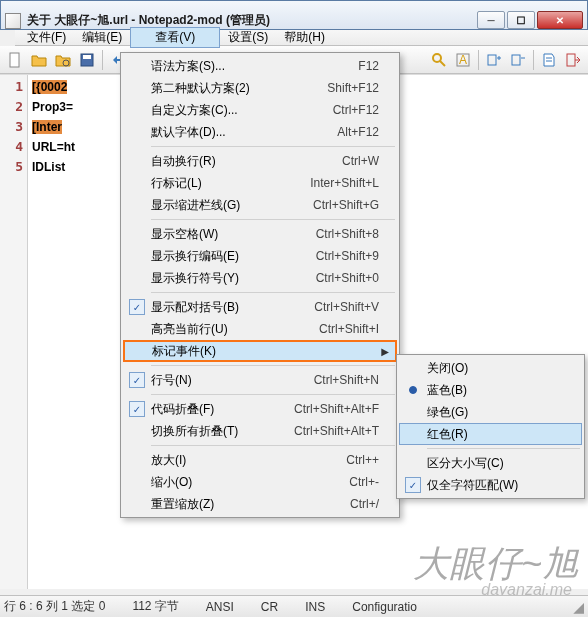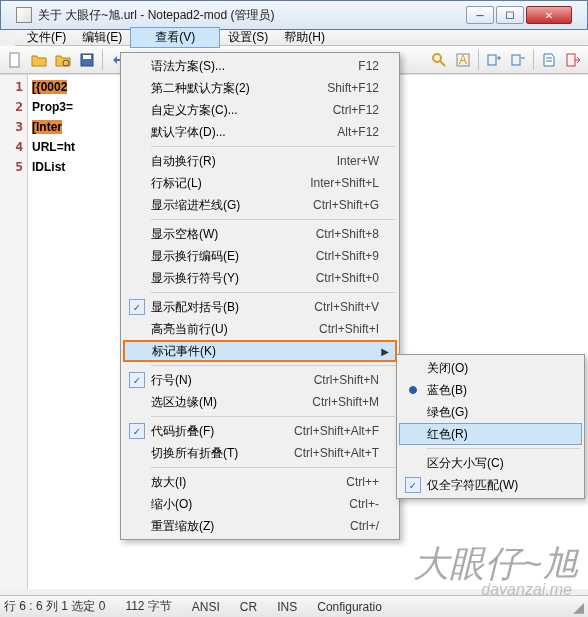--- a/index.html
+++ b/index.html
@@ -1,18 +1,18 @@
 <!DOCTYPE html>
 <html><head>
 <meta charset="utf-8">
 <style>
 * { margin: 0; padding: 0; box-sizing: border-box; font-family: "Microsoft YaHei", "SimSun", Tahoma, sans-serif; font-size: 12px; }
 body { width: 588px; height: 617px; background: #f0f0f0; position: relative; overflow: hidden; }
 
-.titlebar { height: 30px; background: linear-gradient(#f3f7fb, #dde6f2); border: 1px solid #5a7ba3; display: flex; align-items: center; padding: 0 15px; }
+.titlebar { height: 30px; background: linear-gradient(#f3f7fb, #dde6f2); border: 1px solid #5a7ba3; display: flex; align-items: flex-end; padding: 0 4px; font-weight: bold; }
 .app-icon { width: 16px; height: 16px; background: linear-gradient(135deg,#fff,#e0e0e0); border:1px solid #888; margin-right: 6px; }
 .title-text { flex: 1; color: #1a1a1a; }
 .win-btns { display: flex; gap: 2px; }
 .win-btn { width: 28px; height: 18px; background: linear-gradient(#fcfcfc,#e0e7f1); border: 1px solid #8a9bb0; border-radius: 2px; display:flex; align-items:center; justify-content:center; font-size:10px; }
 .win-btn.close { width: 46px; background: linear-gradient(#e9a3a0,#c9302c); color:#fff; border-color:#8b2c28; }
 
 .menubar { height: 16px; background: linear-gradient(#f7f7f7,#ececec); border-bottom: 1px solid #c0c0c0; display:flex; align-items:center; padding: 0 4px; margin-left: 15px; }
 .menu-item { padding: 2px 8px; cursor: default; }
 .menu-item.active { background: #cde6f7; border: 1px solid #7da2ce; padding: 1px 24px; }
 
@@ -36,21 +36,21 @@
 .dd-sep { height:1px; background:#d0d0d0; margin: 3px 2px 3px 28px; }
 .dd-check { position:absolute; left:6px; width:16px; height:16px; border:1px solid #7da2ce; background:#e6f0fa; display:flex; align-items:center; justify-content:center; font-size:10px; color:#2a5ca8; }
 .dd-arrow { position:absolute; right:6px; font-size:10px; color:#333; }
 
 .submenu { position:absolute; left:396px; top:354px; width:189px; background:#f0f0f0; border:1px solid #979797; box-shadow: 3px 3px 6px rgba(0,0,0,0.25); padding:2px; z-index:11; }
 .sm-item { height:22px; display:flex; align-items:center; padding: 0 8px 0 28px; position:relative; }
 .sm-item.hover { background:#cde6f7; border:1px solid #7da2ce; padding: 0 7px 0 27px; }
 .sm-radio { position:absolute; left:10px; width:8px; height:8px; border-radius:50%; background:#2a5ca8; border:1px solid #2a5ca8; }
 .sm-check { position:absolute; left:6px; width:16px; height:16px; border:1px solid #7da2ce; background:#e6f0fa; display:flex; align-items:center; justify-content:center; font-size:10px; color:#2a5ca8;}
 
-.statusbar { position:absolute; bottom:0; left:0; right:0; height:22px; background:linear-gradient(#f7f7f7,#e6e6e6); border-top:1px solid #c0c0c0; display:flex; align-items:center; padding:0 4px; gap:20px; color:#333; }
+.statusbar { position:absolute; bottom:0; left:0; right:0; height:22px; background:linear-gradient(#f7f7f7,#e6e6e6); border-top:1px solid #c0c0c0; display:flex; align-items:center; padding:0 4px; gap:27px; color:#333; }
 .statusbar .grip { margin-left:auto; color:#999; font-size:14px; }
 
 .watermark { position:absolute; right:10px; bottom:28px; font-size:36px; font-style:italic; color:#888; pointer-events:none; opacity:0.7; font-family:Liberation Sans, sans-serif; }
 .watermark-sub { position:absolute; right:16px; bottom:18px; font-size:16px; font-style:italic; color:#999; pointer-events:none; opacity:0.6; }
 </style>
 </head>
 <body>
 
 <div class="titlebar">
   <div class="app-icon"></div>
@@ -170,21 +170,21 @@
       <span>自定义方案(C)...</span>
       <span class="shortcut">Ctrl+F12</span>
     </div>
     <div class="dd-item">
       <span>默认字体(D)...</span>
       <span class="shortcut">Alt+F12</span>
     </div>
     <div class="dd-sep"></div>
     <div class="dd-item">
       <span>自动换行(R)</span>
-      <span class="shortcut">Inter+W</span>
+      <span class="shortcut">Ctrl+W</span>
     </div>
     <div class="dd-item">
       <span>行标记(L)</span>
       <span class="shortcut">Inter+Shift+L</span>
     </div>
     <div class="dd-item">
       <span>显示缩进栏线(G)</span>
       <span class="shortcut">Ctrl+Shift+G</span>
     </div>
     <div class="dd-sep"></div>
@@ -212,24 +212,20 @@
     </div>
     <div class="dd-item hover">
       <span>标记事件(K)</span>
       <span class="dd-arrow">▶</span>
     </div>
     <div class="dd-sep"></div>
     <div class="dd-item">
       <div class="dd-check">✓</div>
       <span>行号(N)</span>
       <span class="shortcut">Ctrl+Shift+N</span>
-    </div>
-    <div class="dd-item">
-      <span>选区边缘(M)</span>
-      <span class="shortcut">Ctrl+Shift+M</span>
     </div>
     <div class="dd-sep"></div>
     <div class="dd-item">
       <div class="dd-check">✓</div>
       <span>代码折叠(F)</span>
       <span class="shortcut">Ctrl+Shift+Alt+F</span>
     </div>
     <div class="dd-item">
       <span>切换所有折叠(T)</span>
       <span class="shortcut">Ctrl+Shift+Alt+T</span>

